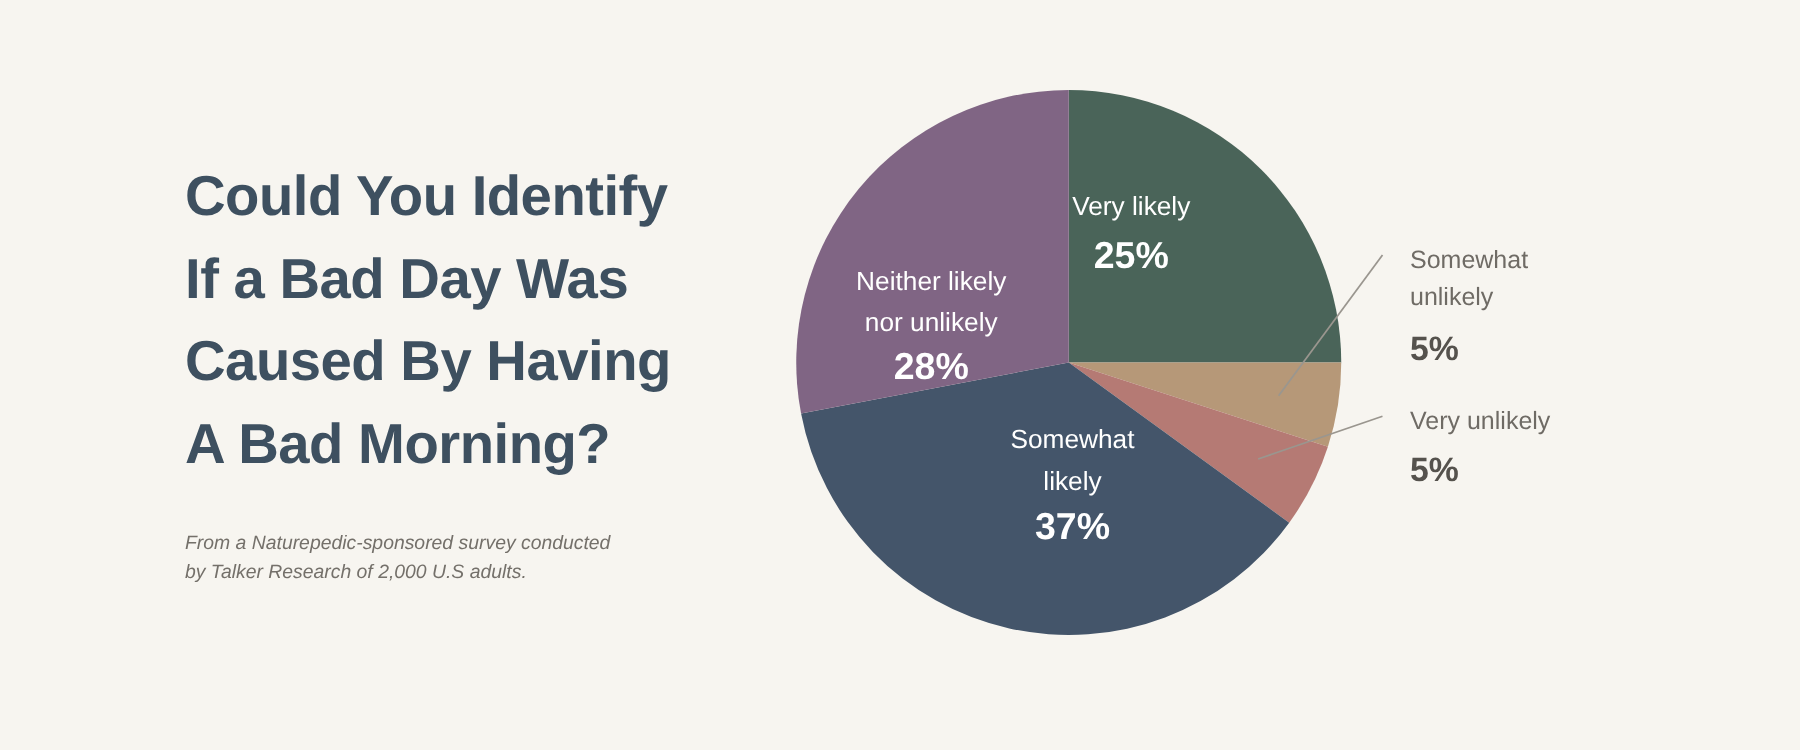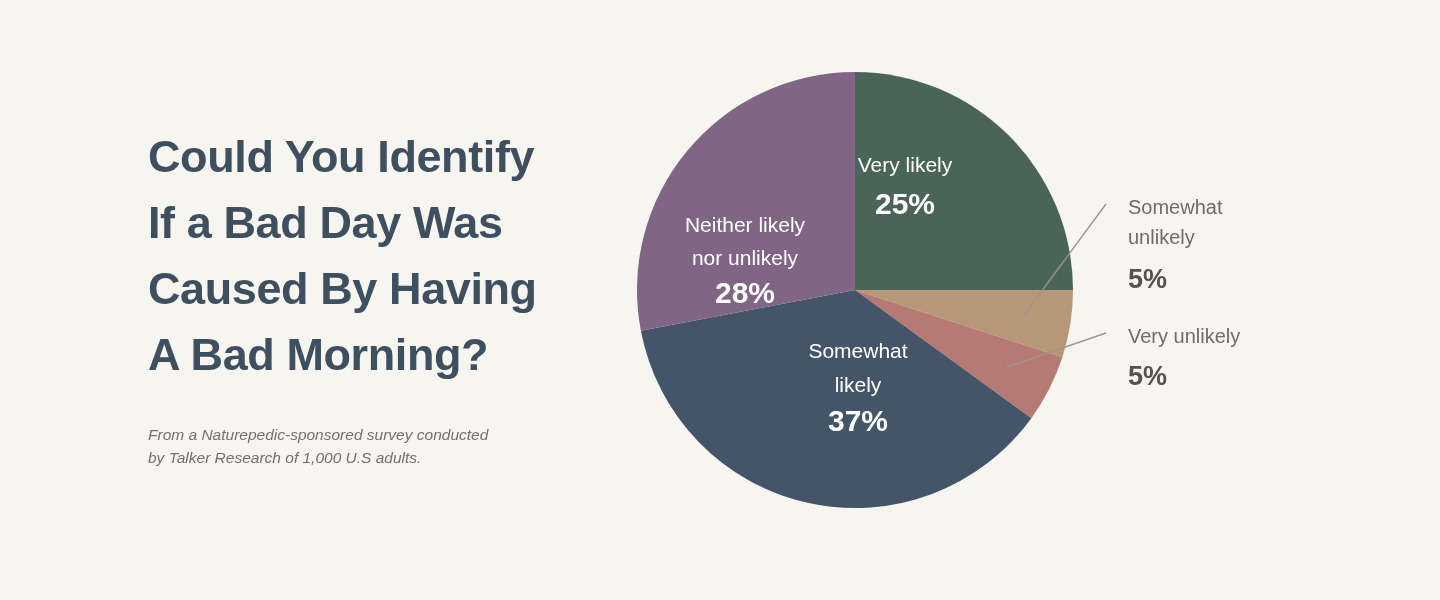--- a/index.html
+++ b/index.html
@@ -108,21 +108,21 @@
 <div id="stage">
 
   <div class="left-panel">
     <h1 class="headline">Could You Identify
 If a Bad Day Was
 Caused By Having
 A Bad Morning?</h1>
   </div>
 
   <p class="source-note">From a Naturepedic-sponsored survey conducted
-by Talker Research of 1,000 U.S adults.</p>
+by Talker Research of 2,000 U.S adults.</p>
 
   <div id="chart-area">
     <svg class="pie-svg" viewBox="0 0 1440 600">
       <g id="slice-group">
           <path d="M 855 290 L 855.00 72.00 A 218 218 0 0 1 1073.00 290.00 Z" fill="#4A6459"></path>
           <path d="M 855 290 L 1073.00 290.00 A 218 218 0 0 1 1062.33 357.37 Z" fill="#B69878"></path>
           <path d="M 855 290 L 1062.33 357.37 A 218 218 0 0 1 1031.37 418.14 Z" fill="#B57A74"></path>
           <path d="M 855 290 L 1031.37 418.14 A 218 218 0 0 1 640.86 330.85 Z" fill="#44556A"></path>
           <path d="M 855 290 L 640.86 330.85 A 218 218 0 0 1 855.00 72.00 Z" fill="#806584"></path>
         </g>

